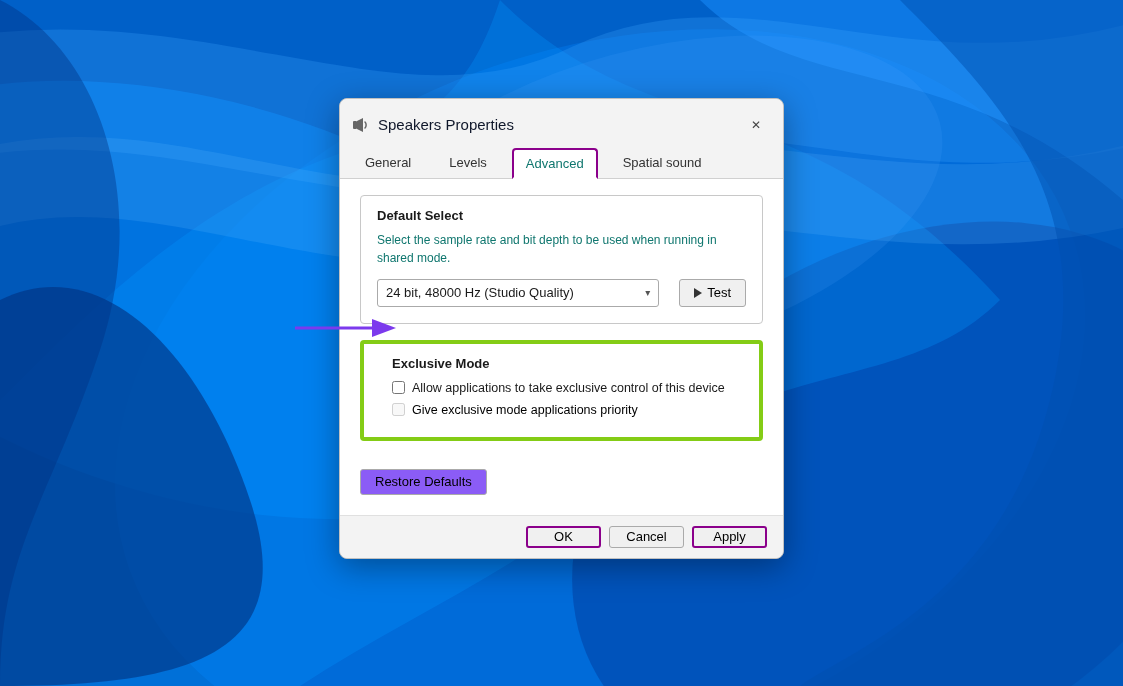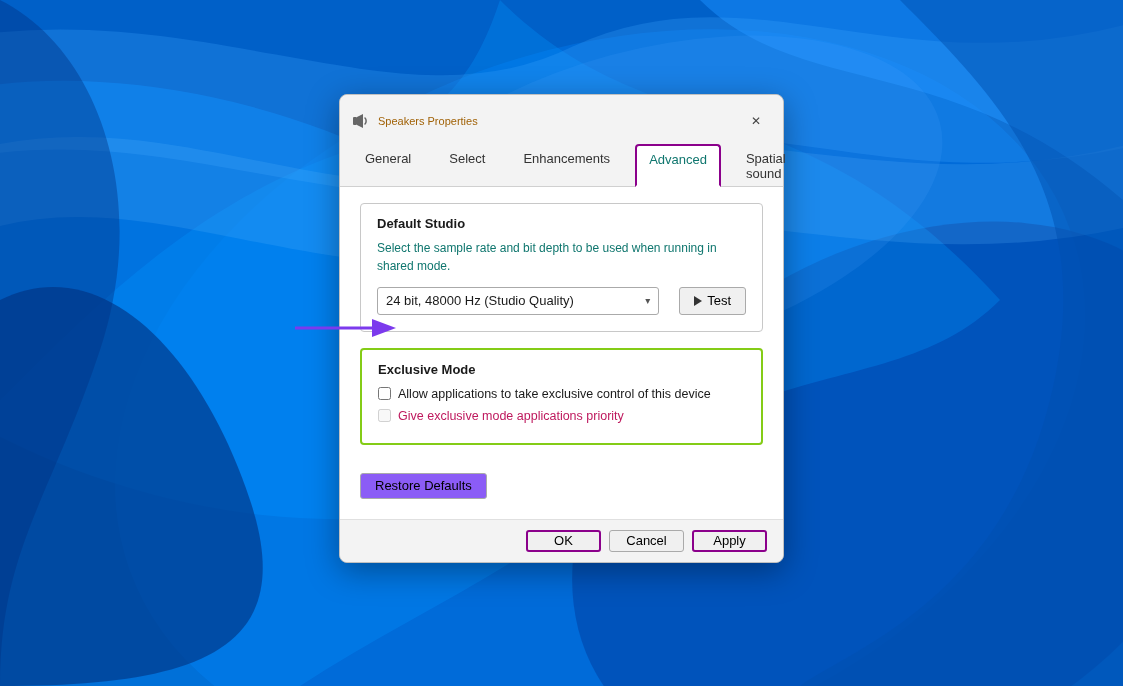--- a/index.html
+++ b/index.html
@@ -60,23 +60,23 @@
 
     .title-bar-icon {
       width: 18px;
       height: 18px;
       margin-right: 8px;
       flex-shrink: 0;
     }
 
     .title-bar-title {
       flex: 1;
-      font-size: 11px;
+      font-size: 15px;
       font-weight: 400;
-      color: #a16207;
+      color: #0f172a;
     }
 
     .title-bar-close {
       width: 30px;
       height: 24px;
       display: flex;
       align-items: center;
       justify-content: center;
       border-radius: 4px;
       cursor: pointer;
@@ -199,23 +199,23 @@
     .play-icon {
       width: 0;
       height: 0;
       border-top: 5px solid transparent;
       border-bottom: 5px solid transparent;
       border-left: 8px solid #333;
     }
 
     
     .exclusive-section {
-      border: 2px solid #84cc16;
+      border: 4px solid #84cc16;
       border-radius: 4px;
-      padding: 12px 16px;
+      padding: 12px 28px;
     }
 
     .exclusive-title {
       font-size: 13px;
       font-weight: 600;
       color: #1a1a1a;
       margin-bottom: 10px;
     }
 
     .checkbox-row {
@@ -231,21 +231,21 @@
       cursor: pointer;
       flex-shrink: 0;
     }
 
     .checkbox-label {
       font-size: 12.5px;
       color: #1a1a1a;
     }
 
     .checkbox-label.disabled {
-      color: #be185d;
+      color: #000000;
     }
 
     
     .restore-area {
       padding: 12px 0 4px 0;
     }
 
     .restore-button {
       height: 26px;
       padding: 0 14px;
@@ -341,31 +341,30 @@
           <path d="M5,5 L11,2 L11,16 L5,13 Z" fill="#666"></path>
           <path d="M13,6 C14.5,7.5 14.5,10.5 13,12" stroke="#666" stroke-width="1.5" fill="none" stroke-linecap="round"></path>
         </svg>
       </div>
       <span class="title-bar-title">Speakers Properties</span>
       <button class="title-bar-close">✕</button>
     </div>
 
     <div class="tabs">
       <div class="tab">General</div>
-      <div class="tab">Select</div>
-      <div class="tab">Enhancements</div>
+      <div class="tab">Levels</div>
       <div class="tab active" style="border-color:#8b008b; border-width:2px; border-bottom-color:white;">Advanced</div>
       <div class="tab">Spatial sound</div>
     </div>
 
     <div class="dialog-content">
 
       <div class="section">
         <div class="section-box">
-          <div class="section-title">Default Studio</div>
+          <div class="section-title">Default Select</div>
           <div class="section-desc">Select the sample rate and bit depth to be used when running in shared mode.</div>
           <div class="format-row">
             <div class="format-select">
               <span class="format-select-text">24 bit, 48000 Hz (Studio Quality)</span>
               <span class="format-select-arrow">▾</span>
             </div>
             <button class="test-button">
               <div class="play-icon"></div>
               <span>Test</span>
             </button>

